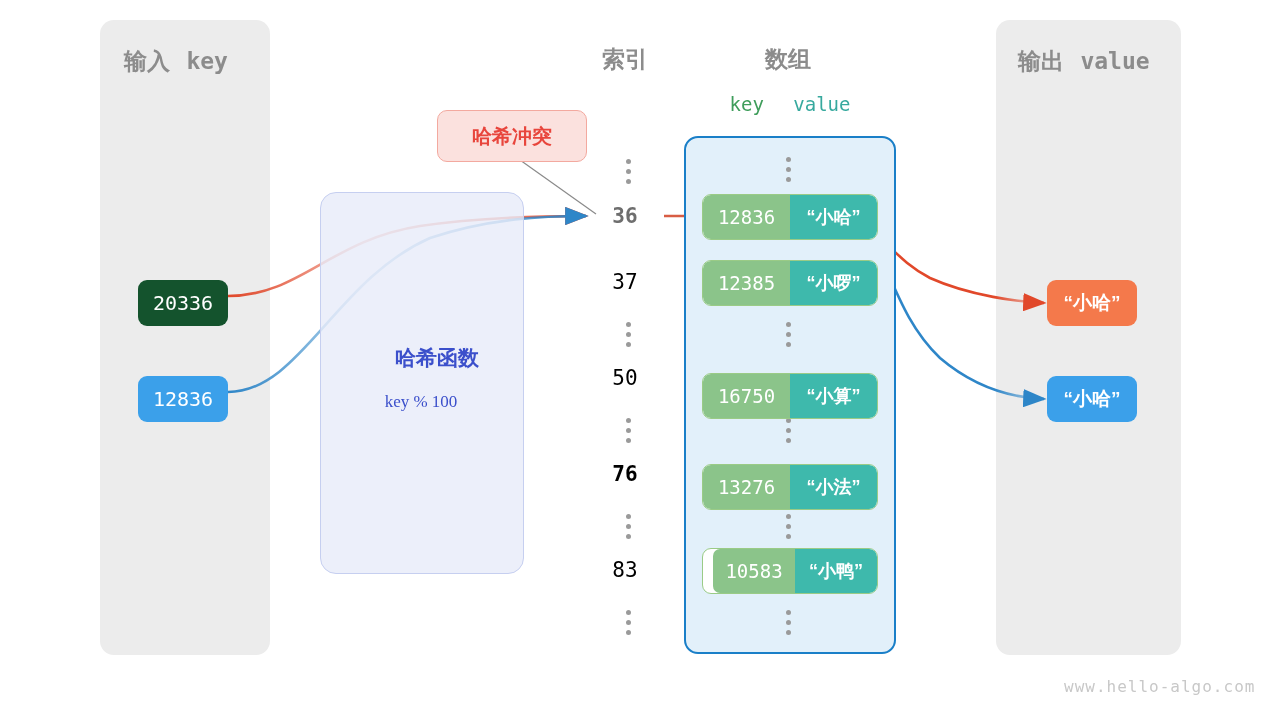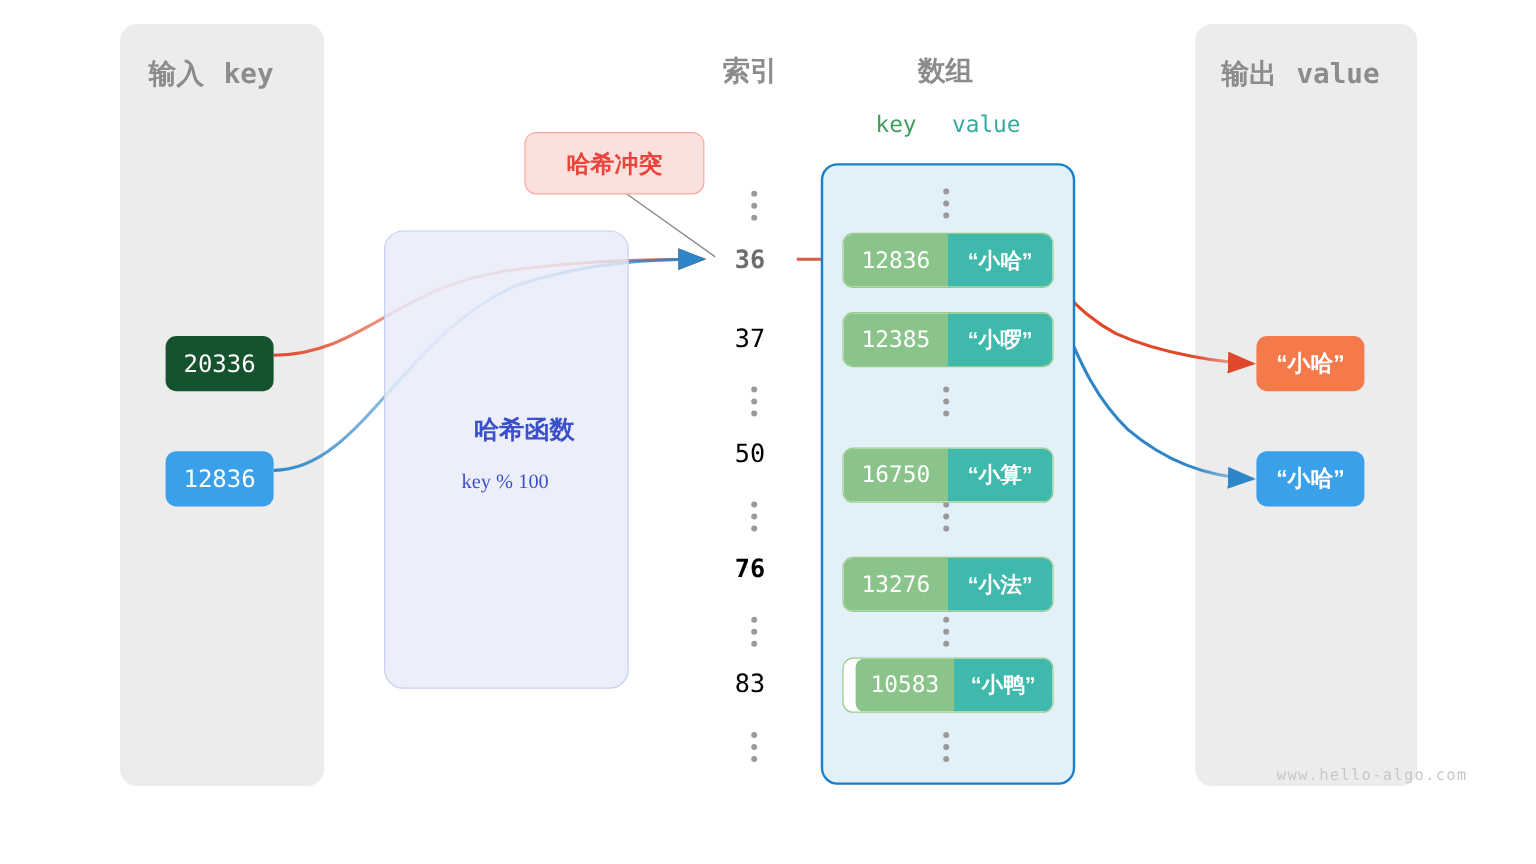--- a/index.html
+++ b/index.html
@@ -74,21 +74,21 @@
   .entry .cell-v{width:88px;background:#3EB9AC;display:flex;align-items:center;
                  justify-content:center;color:#fff;font-size:18px;font-weight:bold;
                  border-radius:0 7px 7px 0;}
 
   
   .vdots{position:absolute;width:14px;display:flex;flex-direction:column;
          align-items:center;gap:5px;}
   .vdots i{width:5px;height:5px;border-radius:50%;background:#9A9A9A;display:block;}
 
   
-  #watermark{position:absolute;left:1064px;top:639px;font-size:13px;color:#C8C8C8;
+  #watermark{position:absolute;left:1064px;top:677px;font-size:16px;color:#C8C8C8;
              letter-spacing:1px;
              font-family:"DejaVu Sans Mono","Liberation Mono",monospace;}
 
   svg.layer{position:absolute;left:0;top:0;width:1280px;height:720px;
             pointer-events:none;}
 </style>
 </head>
 <body>
 
 <div id="stage">

